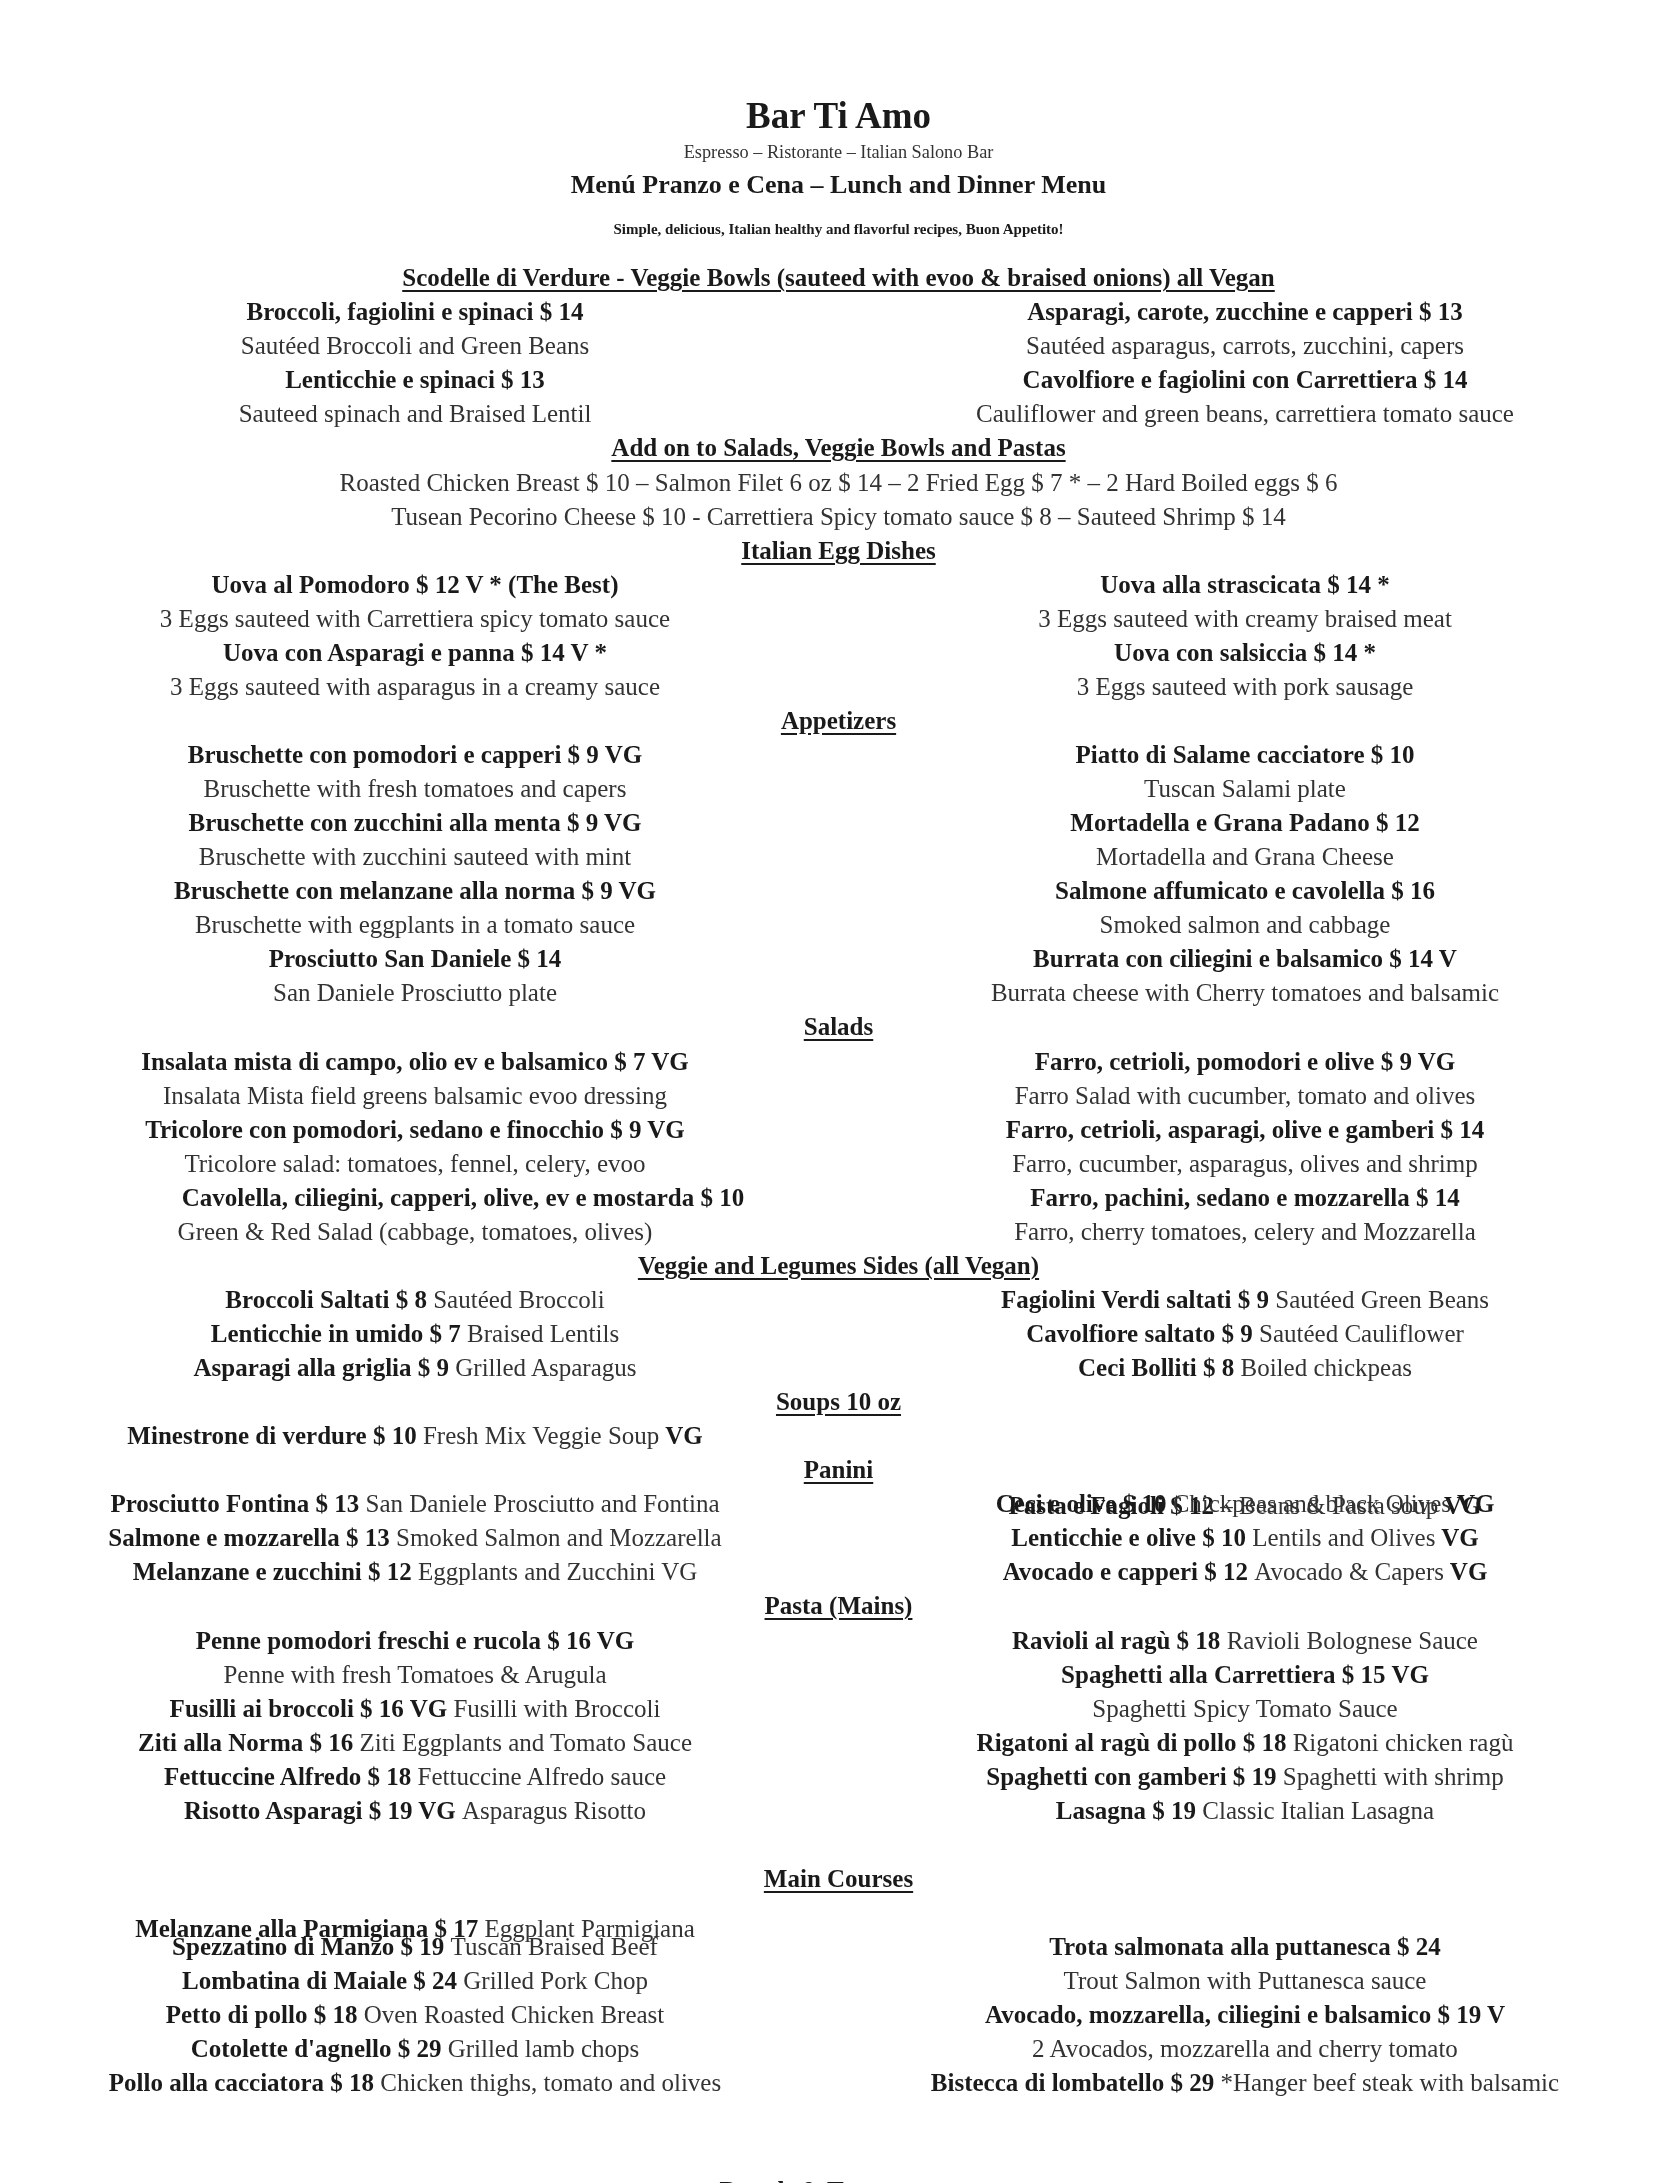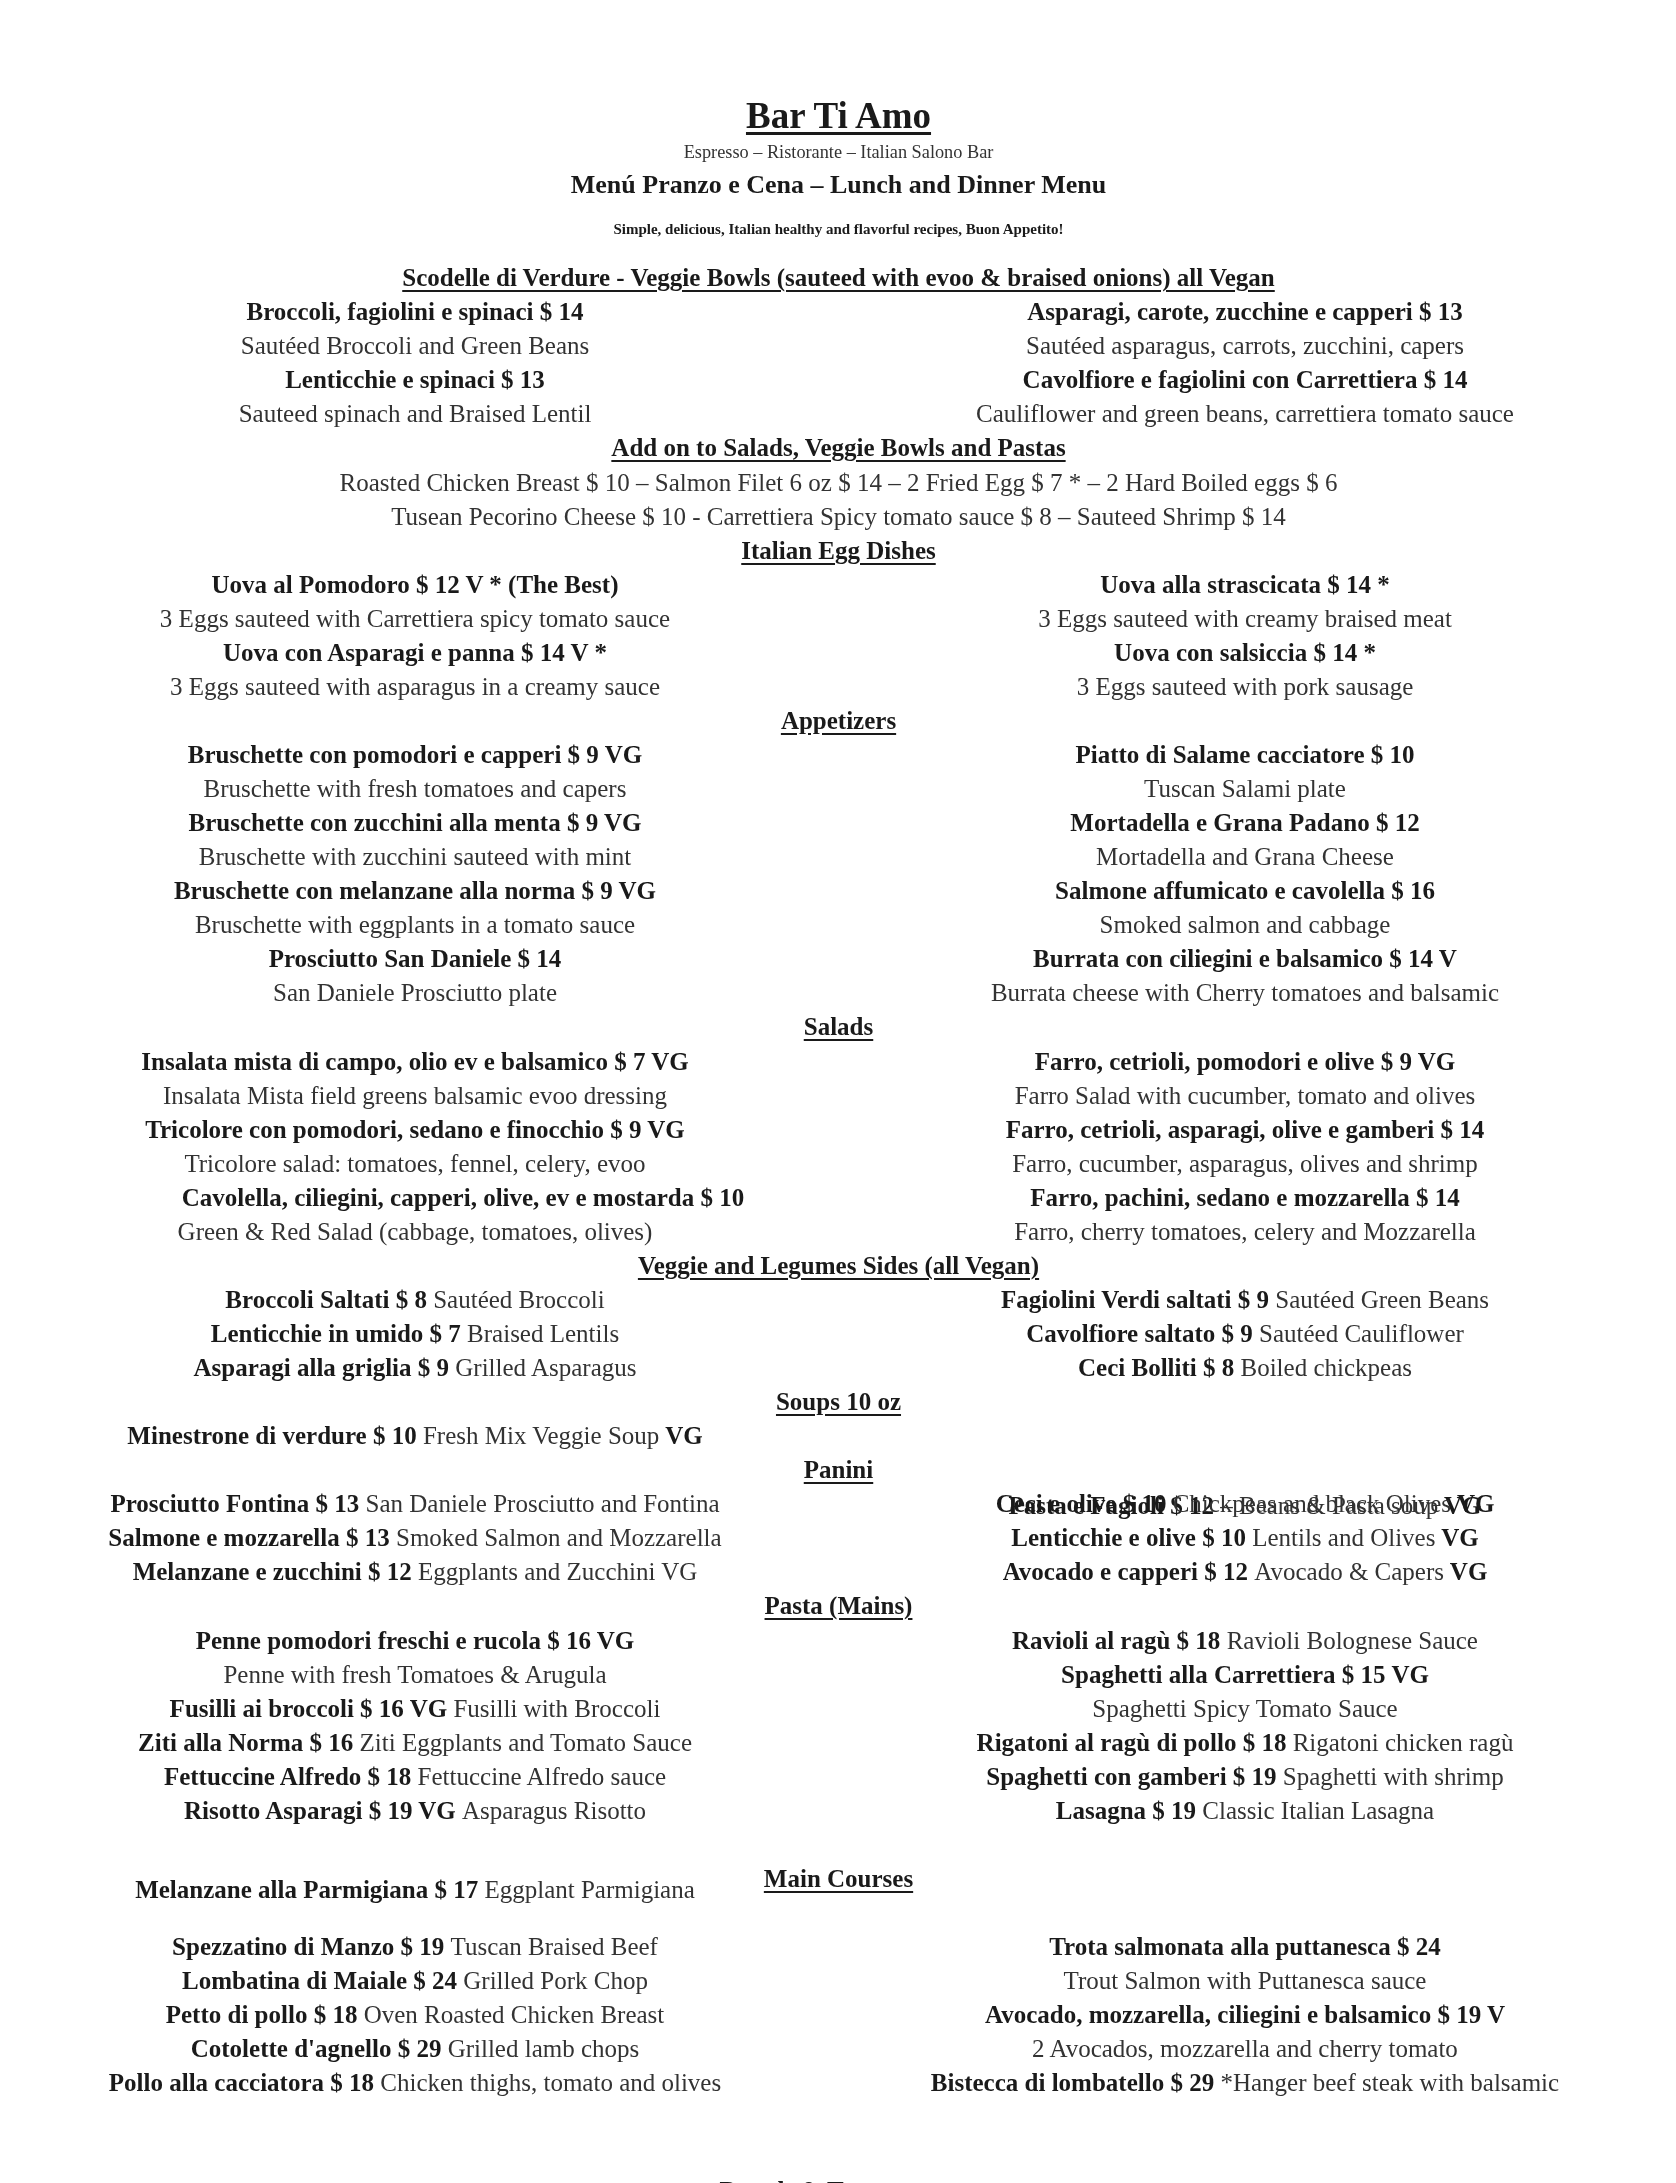--- a/index.html
+++ b/index.html
@@ -1,20 +1,20 @@
 <!DOCTYPE html>
 <html style="font-size:7px"><head>
 <meta charset="utf-8">
 <style>
   html, body { margin:0; padding:0; background:#ffffff; }
   body { width:1677px; height:2592px; position:relative; overflow:hidden;
          font-family:"Liberation Serif", "DejaVu Serif", serif; color:#1a1a1a; }
   .abs { position:absolute; white-space:nowrap; }
   .center { left:0; width:1677px; text-align:center; }
-  .title { font-size:37px; font-weight:bold; text-decoration:underline; text-decoration-thickness:2.6px; text-underline-offset:4.4px; }
+  .title { font-size:37px; font-weight:bold; text-decoration-thickness:2.6px; text-underline-offset:4.4px; }
   .tagline { font-size:18.3px; color:#333; }
   .subtitle { font-size:26px; font-weight:bold; }
   .slogan { font-size:15px; font-weight:bold; }
   .sec { font-size:25px; font-weight:bold; text-decoration:underline; text-decoration-thickness:1.7px; text-underline-offset:3.5px; }
   .b { font-size:25px; font-weight:bold; }
   .n { font-size:25px; color:#333; }
   .cl { left:0; width:830px; text-align:center; }
   .cr { left:830px; width:830px; text-align:center; }
   .inline-n { font-weight:normal; color:#333; }
 </style>
@@ -110,21 +110,21 @@
 <div class="abs cl b" style="top:1763px;"><span>Fettuccine Alfredo $ 18</span> <span class="inline-n">Fettuccine Alfredo sauce</span></div>
 <div class="abs cl b" style="top:1797px;"><span>Risotto Asparagi $ 19 VG</span> <span class="inline-n">Asparagus Risotto</span></div>
 <div class="abs cr b" style="top:1627px;"><span>Ravioli al ragù $ 18</span> <span class="inline-n">Ravioli Bolognese Sauce</span></div>
 <div class="abs cr b" style="top:1661px;">Spaghetti alla Carrettiera $ 15 VG</div>
 <div class="abs cr n" style="top:1695px;">Spaghetti Spicy Tomato Sauce</div>
 <div class="abs cr b" style="top:1729px;"><span>Rigatoni al ragù di pollo $ 18</span> <span class="inline-n">Rigatoni chicken ragù</span></div>
 <div class="abs cr b" style="top:1763px;"><span>Spaghetti con gamberi $ 19</span> <span class="inline-n">Spaghetti with shrimp</span></div>
 <div class="abs cr b" style="top:1797px;"><span>Lasagna $ 19</span> <span class="inline-n">Classic Italian Lasagna</span></div>
 
 <div class="abs center sec" style="top:1865px;">Main Courses</div>
-<div class="abs cl b" style="top:1876px;"><span>Melanzane alla Parmigiana $ 17</span> <span class="inline-n">Eggplant Parmigiana</span></div>
+<div class="abs cl b" style="top:1915px;"><span>Melanzane alla Parmigiana $ 17</span> <span class="inline-n">Eggplant Parmigiana</span></div>
 <div class="abs cl b" style="top:1933px;"><span>Spezzatino di Manzo $ 19</span> <span class="inline-n">Tuscan Braised Beef</span></div>
 <div class="abs cl b" style="top:1967px;"><span>Lombatina di Maiale $ 24</span> <span class="inline-n">Grilled Pork Chop</span></div>
 <div class="abs cl b" style="top:2001px;"><span>Petto di pollo $ 18</span> <span class="inline-n">Oven Roasted Chicken Breast</span></div>
 <div class="abs cl b" style="top:2035px;"><span>Cotolette d'agnello $ 29</span> <span class="inline-n">Grilled lamb chops</span></div>
 <div class="abs cl b" style="top:2069px;"><span>Pollo alla cacciatora $ 18</span> <span class="inline-n">Chicken thighs, tomato and olives</span></div>
 <div class="abs cr b" style="top:1933px;">Trota salmonata alla puttanesca $ 24</div>
 <div class="abs cr n" style="top:1967px;">Trout Salmon with Puttanesca sauce</div>
 <div class="abs cr b" style="top:2001px;">Avocado, mozzarella, ciliegini e balsamico $ 19 V</div>
 <div class="abs cr n" style="top:2035px;">2 Avocados, mozzarella and cherry tomato</div>
 <div class="abs cr b" style="top:2069px;"><span>Bistecca di lombatello $ 29</span> <span class="inline-n">*Hanger beef steak with balsamic</span></div>

